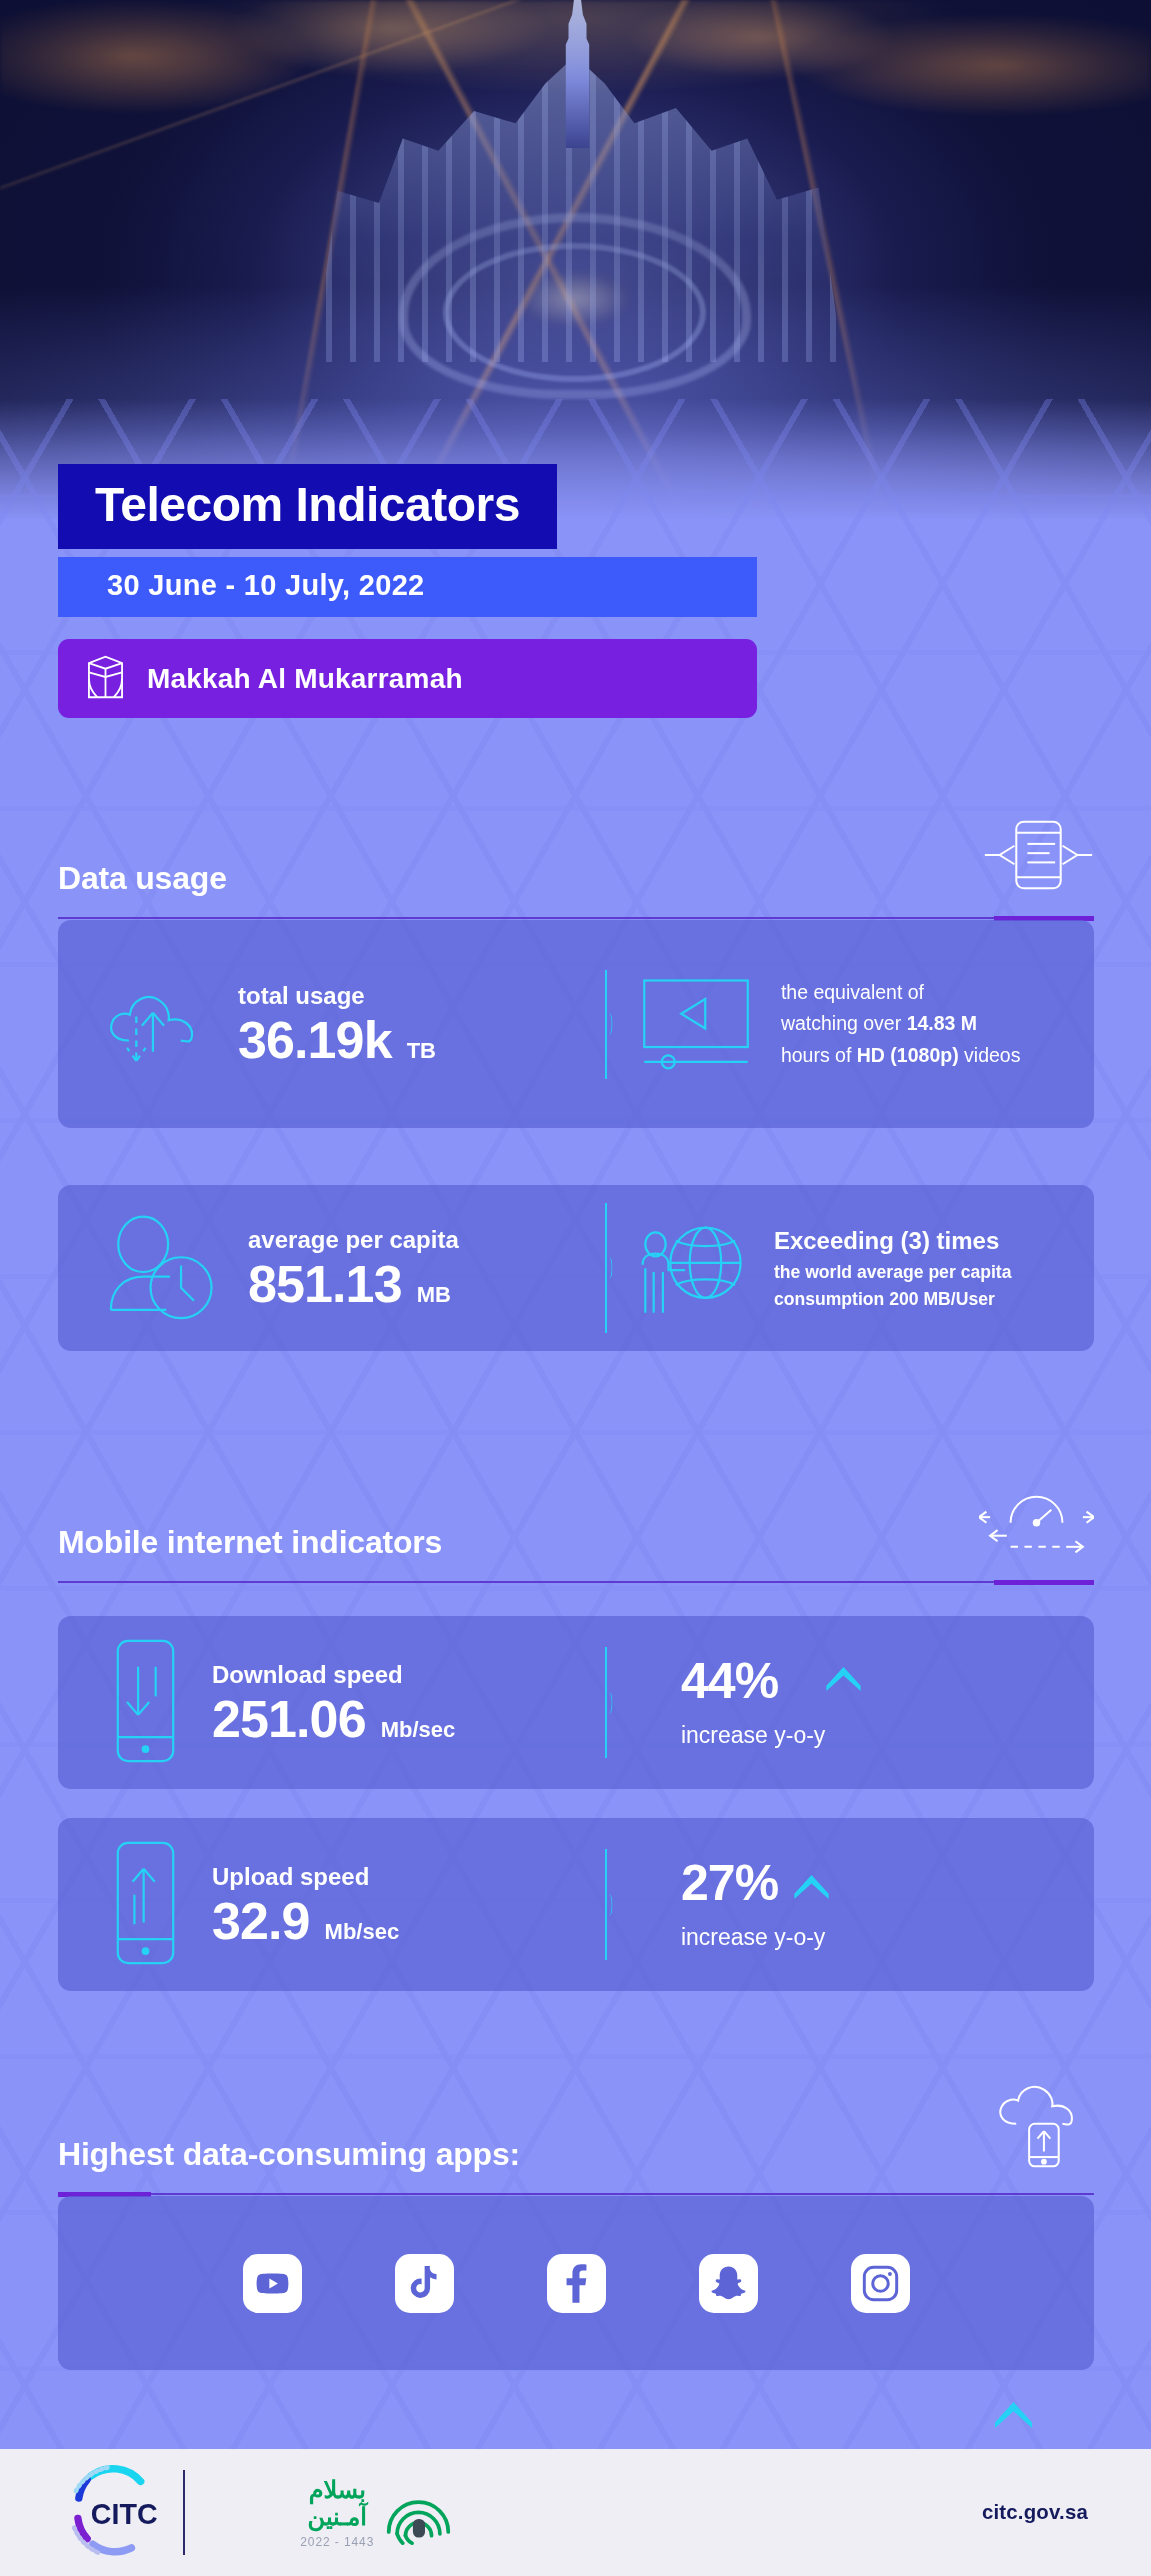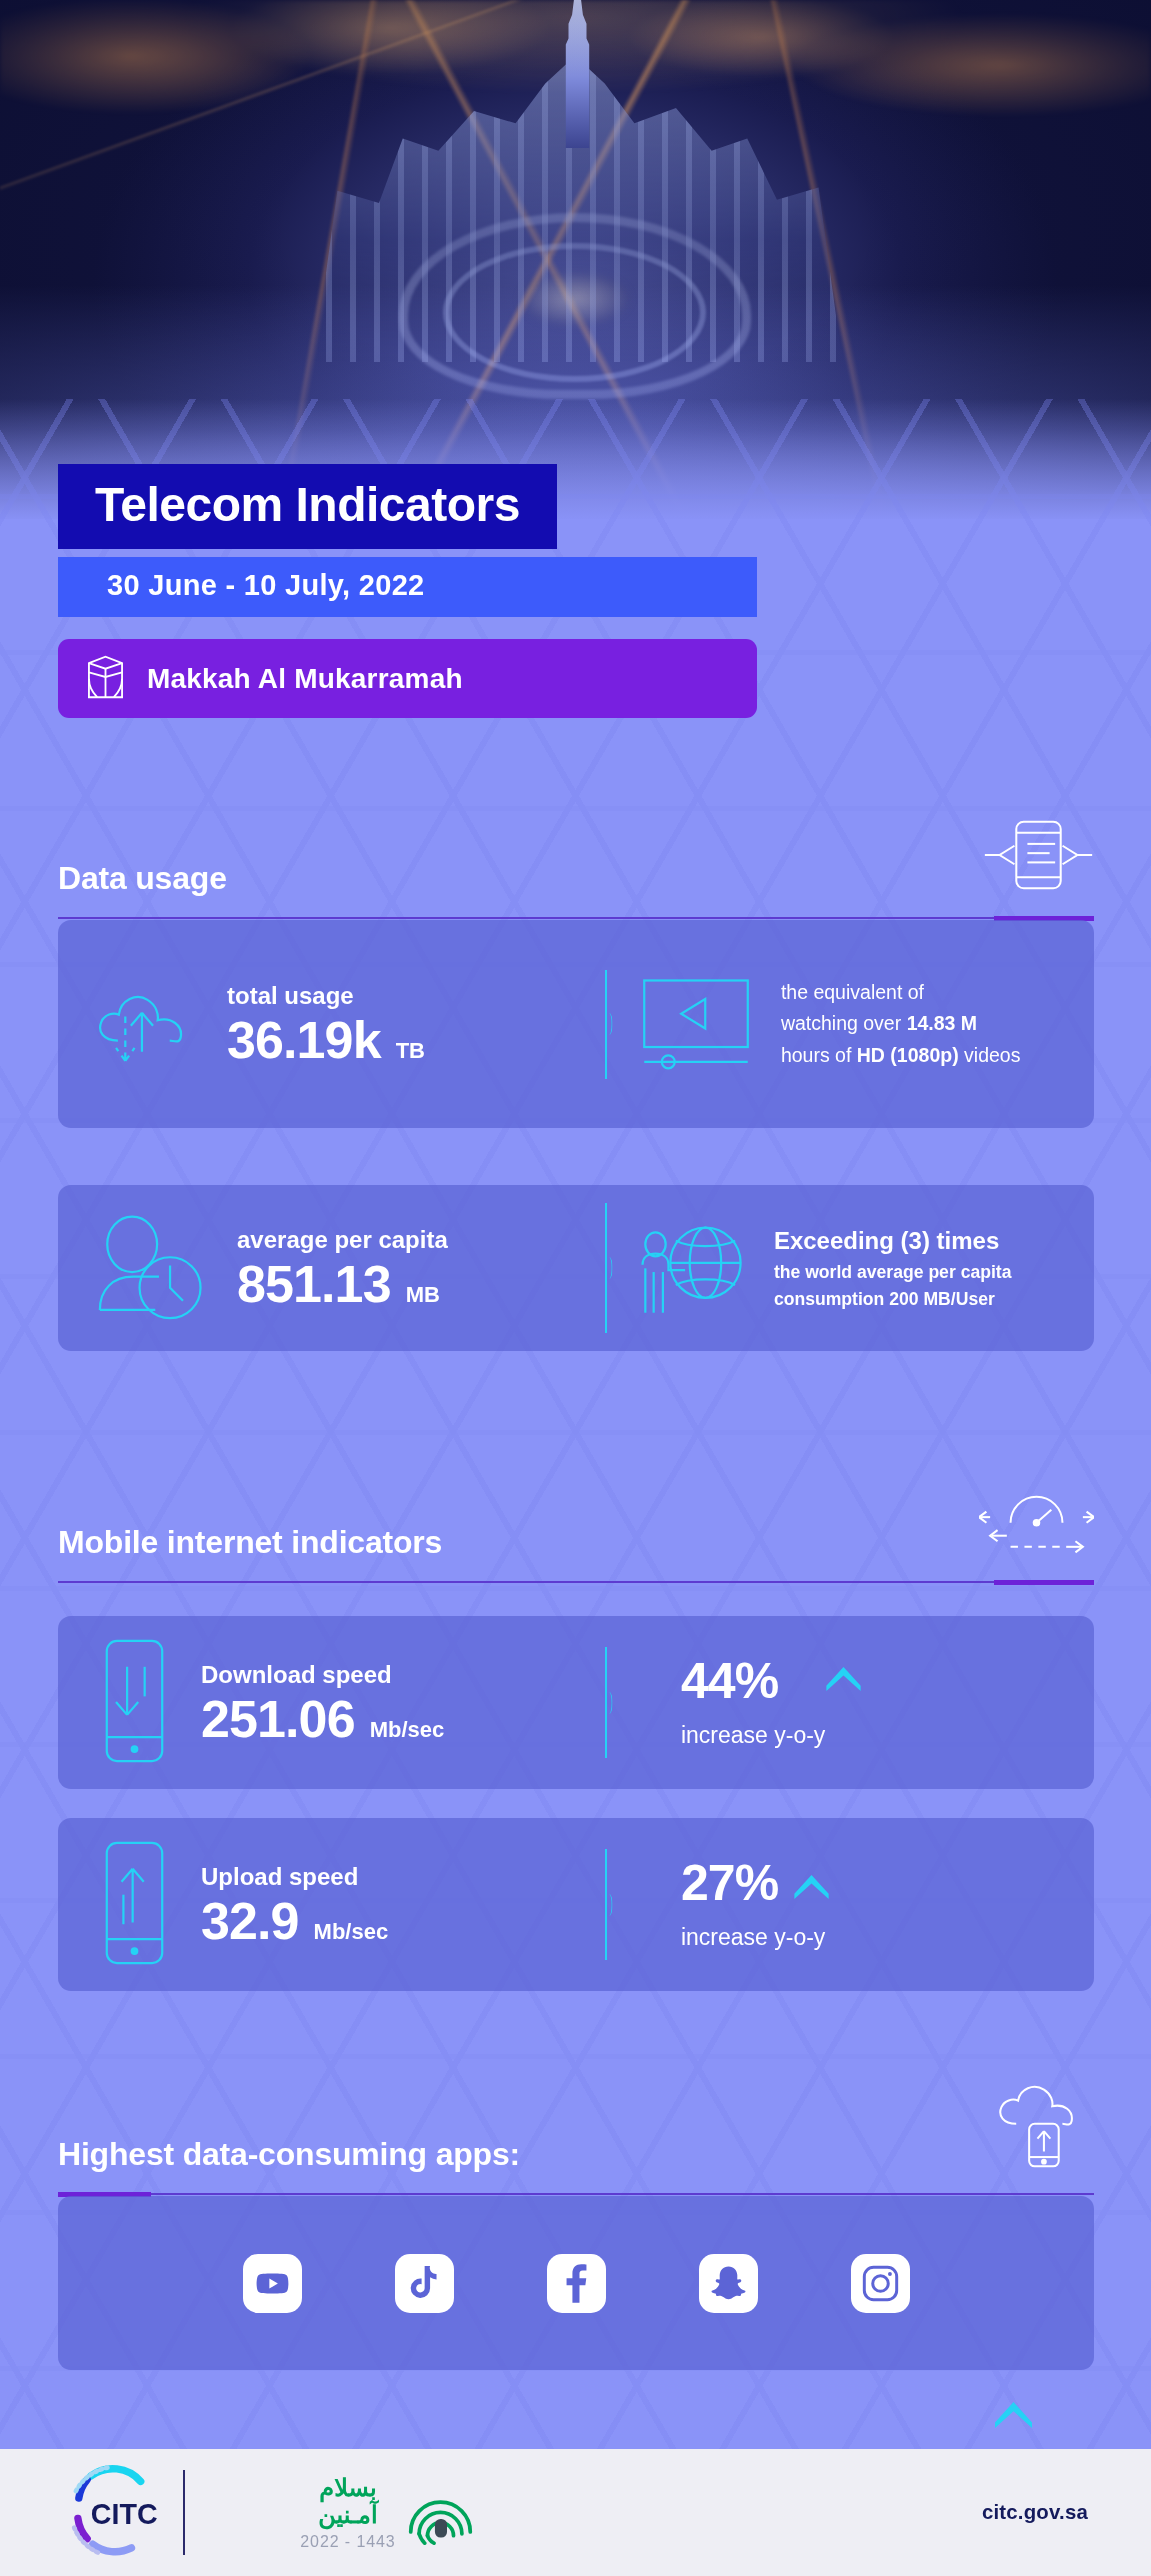--- a/index.html
+++ b/index.html
@@ -214,21 +214,21 @@
     width: 1036px;
     background: rgba(92,100,214,.72);
     border-radius: 13px;
     display: flex;
     align-items: center;
   }
   .card-left {
     display: flex;
     align-items: center;
     gap: 24px;
-    padding-left: 34px;
+    padding-left: 45px;
   }
   .metric-label {
     font-size: 24px;
     font-weight: bold;
     color: #ffffff;
     line-height: 1.18;
     margin-bottom: 3.7px;
   }
   .metric-row {
     display: flex;
@@ -373,21 +373,21 @@
   .salam-ar {
     color: #00a45a;
     font-size: 24px;
     direction: rtl;
     text-align: center;
     font-weight: bold;
     line-height: 1.15;
   }
   .salam-year {
     color: #9aa0b4;
-    font-size: 16px;
+    font-size: 12px;
     letter-spacing: 0.9px;
     margin-top: 4.6px;
     text-align: center;
   }
   .site-url {
     position: absolute;
     right: 63px;
     font-size: 20.4px;
     font-weight: bold;
     color: #141a5c;

